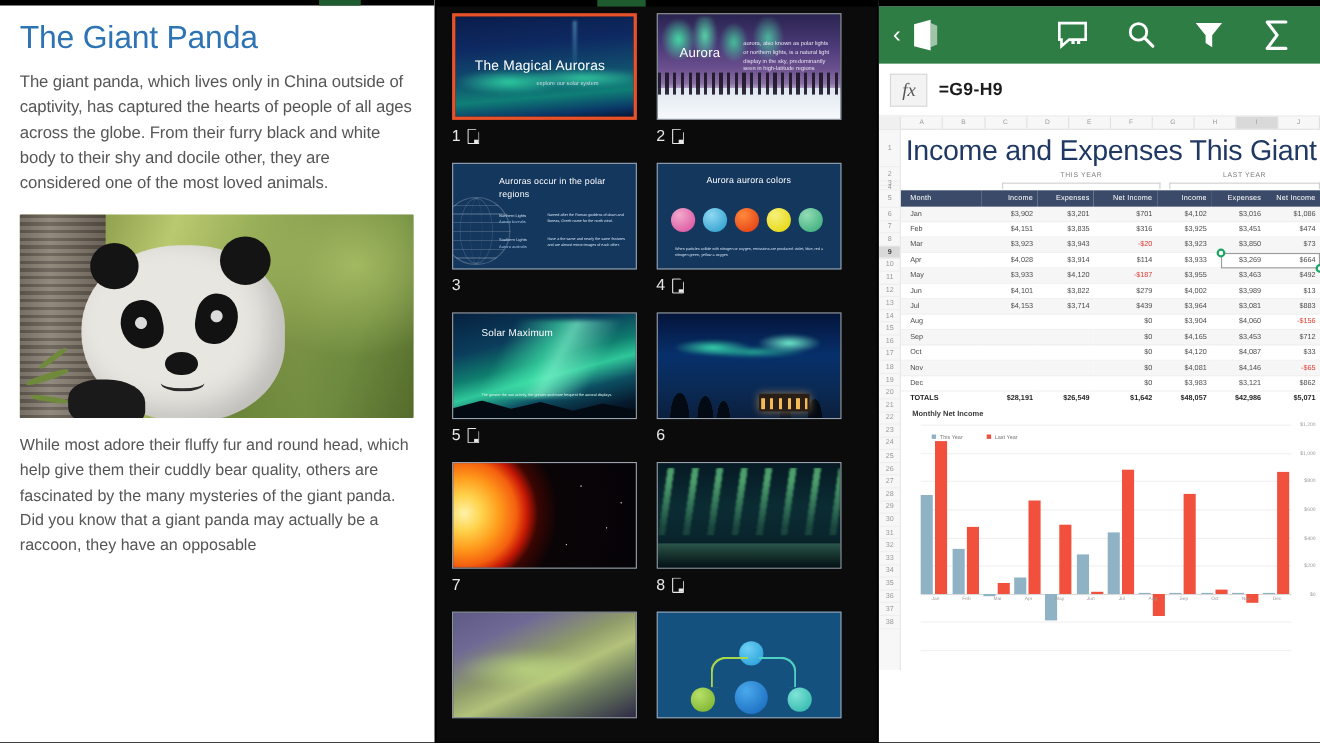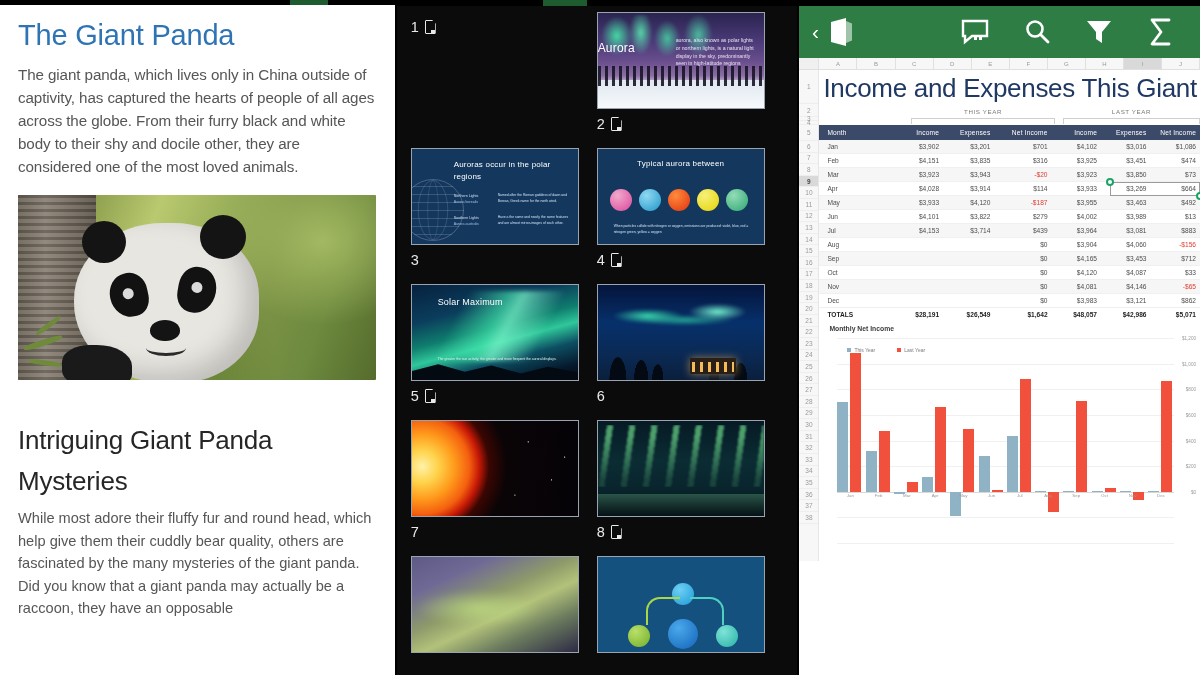--- a/index.html
+++ b/index.html
@@ -275,47 +275,52 @@
         <div class="panda-mouth"></div>
         <div class="panda-arm"></div>
         <div class="bamboo">
           <i style="left:0;top:30px;width:40px;height:6px;transform:rotate(-18deg);"></i>
           <i style="left:4px;top:42px;width:34px;height:5px;transform:rotate(8deg);"></i>
           <i style="left:12px;top:16px;width:30px;height:5px;transform:rotate(-36deg);"></i>
         </div>
       </div>
 
 
-      <div class="doc-h2">Intriguing Giant Panda Mysteries</div>
       <div class="doc-para2">While most adore their fluffy fur and round head, which help give them their cuddly bear quality, others are fascinated by the many mysteries of the giant panda. Did you know that a giant panda may actually be a raccoon, they have an opposable</div>
     </div>
   </div>
 
   <div class="divider-black"></div>
 
   <div class="ppt-panel">
     <div class="ppt-topbar">
       <div class="ptb-green"></div>
     </div>
 
     <div class="slide-grid">
 
       <div class="slide-cell">
+        <div class="slide-thumb s1 selected">
+          <div class="aur"></div>
+          <div class="ray"></div>
+          <div class="s-title" style="position:absolute;left:18px;top:38px;">The Magical Auroras</div>
+          <div class="s-sub" style="position:absolute;left:74px;top:58px;">explore our solar system</div>
+        </div>
         <div class="slide-caption">
           <span>1</span>
           <span class="pagemark"></span>
         </div>
       </div>
 
       <div class="slide-cell">
         <div class="slide-thumb s2">
           <div class="green"></div>
           <div class="snow"></div>
           <div class="trees"></div>
-          <div class="s-title" style="position:absolute;left:0;top:28px;font-size:12px;">Aurora</div>
+          <div class="s-title" style="position:absolute;left:20px;top:28px;font-size:12px;">Aurora</div>
           <div class="s-sub" style="position:absolute;left:78px;top:24px;width:82px;line-height:1.5;color:#e8e2f0;">aurora, also known as polar lights or northern lights, is a natural light display in the sky, predominantly seen in high-latitude regions</div>
         </div>
         <div class="slide-caption">
           <span>2</span>
           <span class="pagemark"></span>
         </div>
       </div>
 
       <div class="slide-cell">
         <div class="slide-thumb s3">
@@ -329,21 +334,21 @@
           <div style="position:absolute;left:42px;top:72px;font-size:3.6px;color:#9fc0e2;line-height:1.7;">Aurora australis</div>
           <div style="position:absolute;left:86px;top:66px;font-size:3.4px;color:#cfe0f2;width:72px;line-height:1.7;">Have a the same and nearly the same features and are almost mirror-images of each other.</div>
         </div>
         <div class="slide-caption">
           <span>3</span>
         </div>
       </div>
 
       <div class="slide-cell">
         <div class="slide-thumb s4">
-          <div class="s-title" style="position:absolute;left:0;right:0;top:10px;text-align:center;font-size:8px;">Typical aurora between</div>
+          <div class="s-title" style="position:absolute;left:0;right:0;top:10px;text-align:center;font-size:8px;">Aurora aurora colors</div>
           <div class="dots">
             <span class="dot" style="background:radial-gradient(circle at 35% 30%, #f2a9cd, #d9489a);"></span>
             <span class="dot" style="background:radial-gradient(circle at 35% 30%, #8fd9f2, #2196c9);"></span>
             <span class="dot" style="background:radial-gradient(circle at 35% 30%, #ff8a3c, #e0330d);"></span>
             <span class="dot" style="background:radial-gradient(circle at 35% 30%, #f7f07a, #e3d400);"></span>
             <span class="dot" style="background:radial-gradient(circle at 35% 30%, #93dcb6, #2ea772);"></span>
           </div>
           <div style="position:absolute;left:16px;top:74px;width:140px;font-size:3.4px;color:#cfe0f2;line-height:1.8;">When particles collide with nitrogen or oxygen, emissions are produced: violet, blue, red = nitrogen   green, yellow = oxygen</div>
         </div>
         <div class="slide-caption">
@@ -451,20 +456,24 @@
           <path d="M2,3 H26 L17,14 V25 L11,21 V14 Z" fill="#ffffff"></path>
         </svg>
       </div>
       <div class="xl-ico">
         <svg width="28" height="30" viewBox="0 0 28 30" aria-hidden="true">
           <path d="M22,3 H5 L14,15 L5,27 H22" fill="none" stroke="#fff" stroke-width="2.8" stroke-linejoin="round" stroke-linecap="round"></path>
         </svg>
       </div>
     </div>
 
+    <div class="xl-formula">
+      <div class="fx-box">fx</div>
+      <div class="formula-text">=G9-H9</div>
+    </div>
 
     <div class="colhead">
       <div class="rowcorner"></div>
       <div class="ch">A</div>
       <div class="ch">B</div>
       <div class="ch">C</div>
       <div class="ch">D</div>
       <div class="ch">E</div>
       <div class="ch">F</div>
       <div class="ch">G</div>

